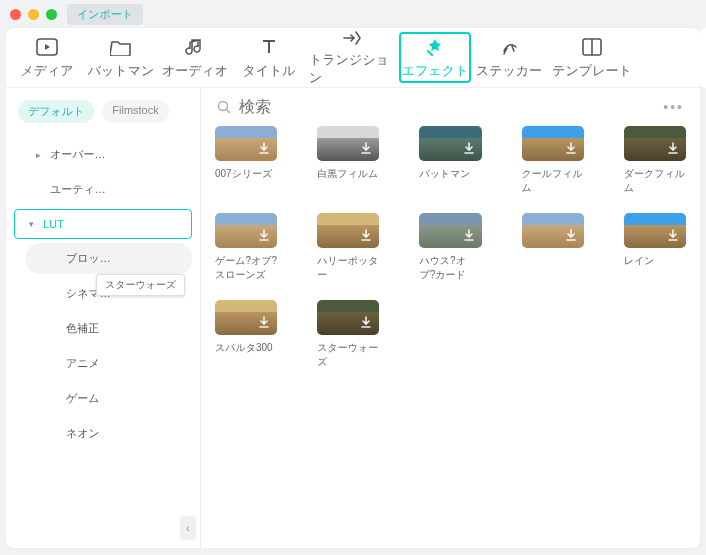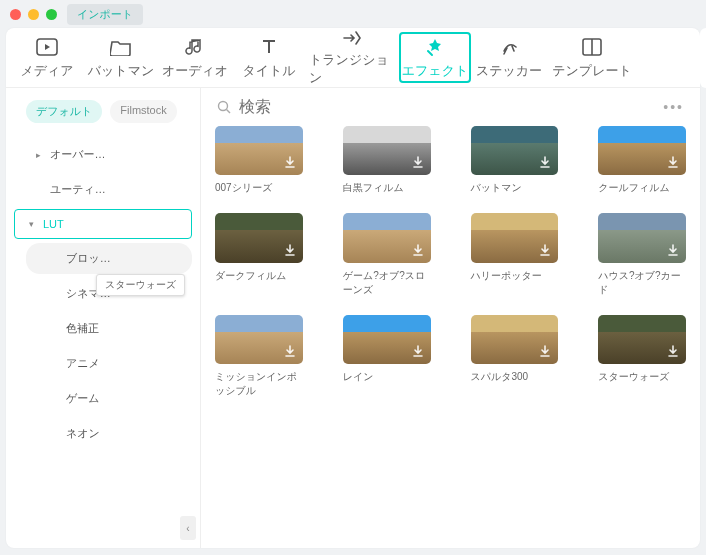--- a/index.html
+++ b/index.html
@@ -20,40 +20,40 @@
   .tool.wide { width: 90px; }
   .tool.active { border-color: #00d3c3; }
   .tool-icon { width: 22px; height: 22px; display: flex; align-items: center; justify-content: center; color: #555; }
   .tool.active .tool-icon { color: #00d3c3; }
   .tool-label { font-size: 13px; color: #666; }
   .tool.active .tool-label { color: #00d3c3; }
   
   .content { display: flex; height: calc(100% - 60px); }
   
   .sidebar { width: 195px; flex-shrink: 0; border-right: 1px solid #eee; display: flex; flex-direction: column; position: relative; }
-  .tabs { display: flex; gap: 8px; padding: 12px 20px 8px; }
+  .tabs { display: flex; gap: 8px; padding: 12px 12px 8px; }
   .tab { padding: 4px 10px; border-radius: 12px; font-size: 11px; cursor: pointer; background: #f5f5f5; color: #888; }
   .tab.active { background: #e0f7f4; color: #1fb8a6; }
   
   .tree { flex: 1; overflow-y: auto; padding: 4px 8px 4px 20px; }
   .tree-item { padding: 8px 10px; font-size: 11px; color: #555; cursor: pointer; border-radius: 4px; display: flex; align-items: center; gap: 6px; margin: 4px 0; position: relative; }
   .tree-item.sel { border: 1.5px solid #00d3c3; color: #00d3c3; margin-left: -12px; padding: 8px 10px 8px 14px; }
   .tree-item.sub { padding-left: 40px; }
   .tree-item.hover { background: #f3f3f3; border-radius: 14px; }
   .chev { font-size: 9px; color: #888; width: 8px; }
   .tooltip { position: absolute; top: 100%; left: 70px; background: #fff; border: 1px solid #ddd; border-radius: 3px; padding: 3px 8px; font-size: 10px; color: #666; box-shadow: 0 1px 3px rgba(0,0,0,0.15); white-space: nowrap; z-index: 10; }
   .collapse { position: absolute; bottom: 8px; right: 4px; width: 16px; height: 24px; background: #f0f0f0; border-radius: 3px; display: flex; align-items: center; justify-content: center; font-size: 10px; color: #888; cursor: pointer; }
   
   .gallery { flex: 1; display: flex; flex-direction: column; overflow: hidden; }
   .search-row { display: flex; align-items: center; padding: 10px 16px; gap: 8px; }
   .search-icon { color: #aaa; }
   .search-input { border: none; outline: none; font-size: 16px; flex: 1; color: #666; }
   .more { color: #aaa; cursor: pointer; font-size: 14px; letter-spacing: 2px; }
   
-  .grid { flex: 1; overflow-y: auto; padding: 0 14px 14px; display: grid; grid-template-columns: repeat(4, 1fr); gap: 18px 40px; align-content: start; }
+  .grid { flex: 1; overflow-y: auto; padding: 0 14px 14px; display: grid; grid-template-columns: repeat(5, 1fr); gap: 18px 40px; align-content: start; }
   .card { }
   .thumb { width: 100%; aspect-ratio: 16/9; border-radius: 5px; position: relative; overflow: hidden; }
   .dl-icon { position: absolute; bottom: 4px; right: 4px; width: 18px; height: 18px; display: flex; align-items: center; justify-content: center; color: #fff; opacity: 0.9; }
   .card-label { font-size: 10px; color: #666; margin-top: 6px; }
   
   
   .th-warm { background: linear-gradient(180deg, #8baed4 0%, #8baed4 35%, #c9a878 35%, #a68456 100%); }
   .th-bw   { background: linear-gradient(180deg, #d8d8d8 0%, #d8d8d8 35%, #9a9a9a 35%, #555 100%); }
   .th-teal { background: linear-gradient(180deg, #3d6b78 0%, #3d6b78 35%, #5a7a6e 35%, #3d5548 100%); }
   .th-blue { background: linear-gradient(180deg, #3da0e8 0%, #3da0e8 35%, #b89560 35%, #8a6b42 100%); }
@@ -286,21 +286,20 @@
             <div class="card-label">ハウス?オブ?カード</div>
           </div>
           <div class="card">
             <div class="thumb th-warm">
               <div class="dl-icon">
                 <svg width="14" height="14" viewBox="0 0 14 14">
                   <path d="M7 2 v7 m-3 -3 l3 3 l3 -3 M3 12 h8" stroke="white" stroke-width="1.6" fill="none" stroke-linecap="round"></path>
                 </svg>
               </div>
             </div>
-            <div class="card-label">ミッションインポッシブル</div>
           </div>
           <div class="card">
             <div class="thumb th-blue">
               <div class="dl-icon">
                 <svg width="14" height="14" viewBox="0 0 14 14">
                   <path d="M7 2 v7 m-3 -3 l3 3 l3 -3 M3 12 h8" stroke="white" stroke-width="1.6" fill="none" stroke-linecap="round"></path>
                 </svg>
               </div>
             </div>
             <div class="card-label">レイン</div>

